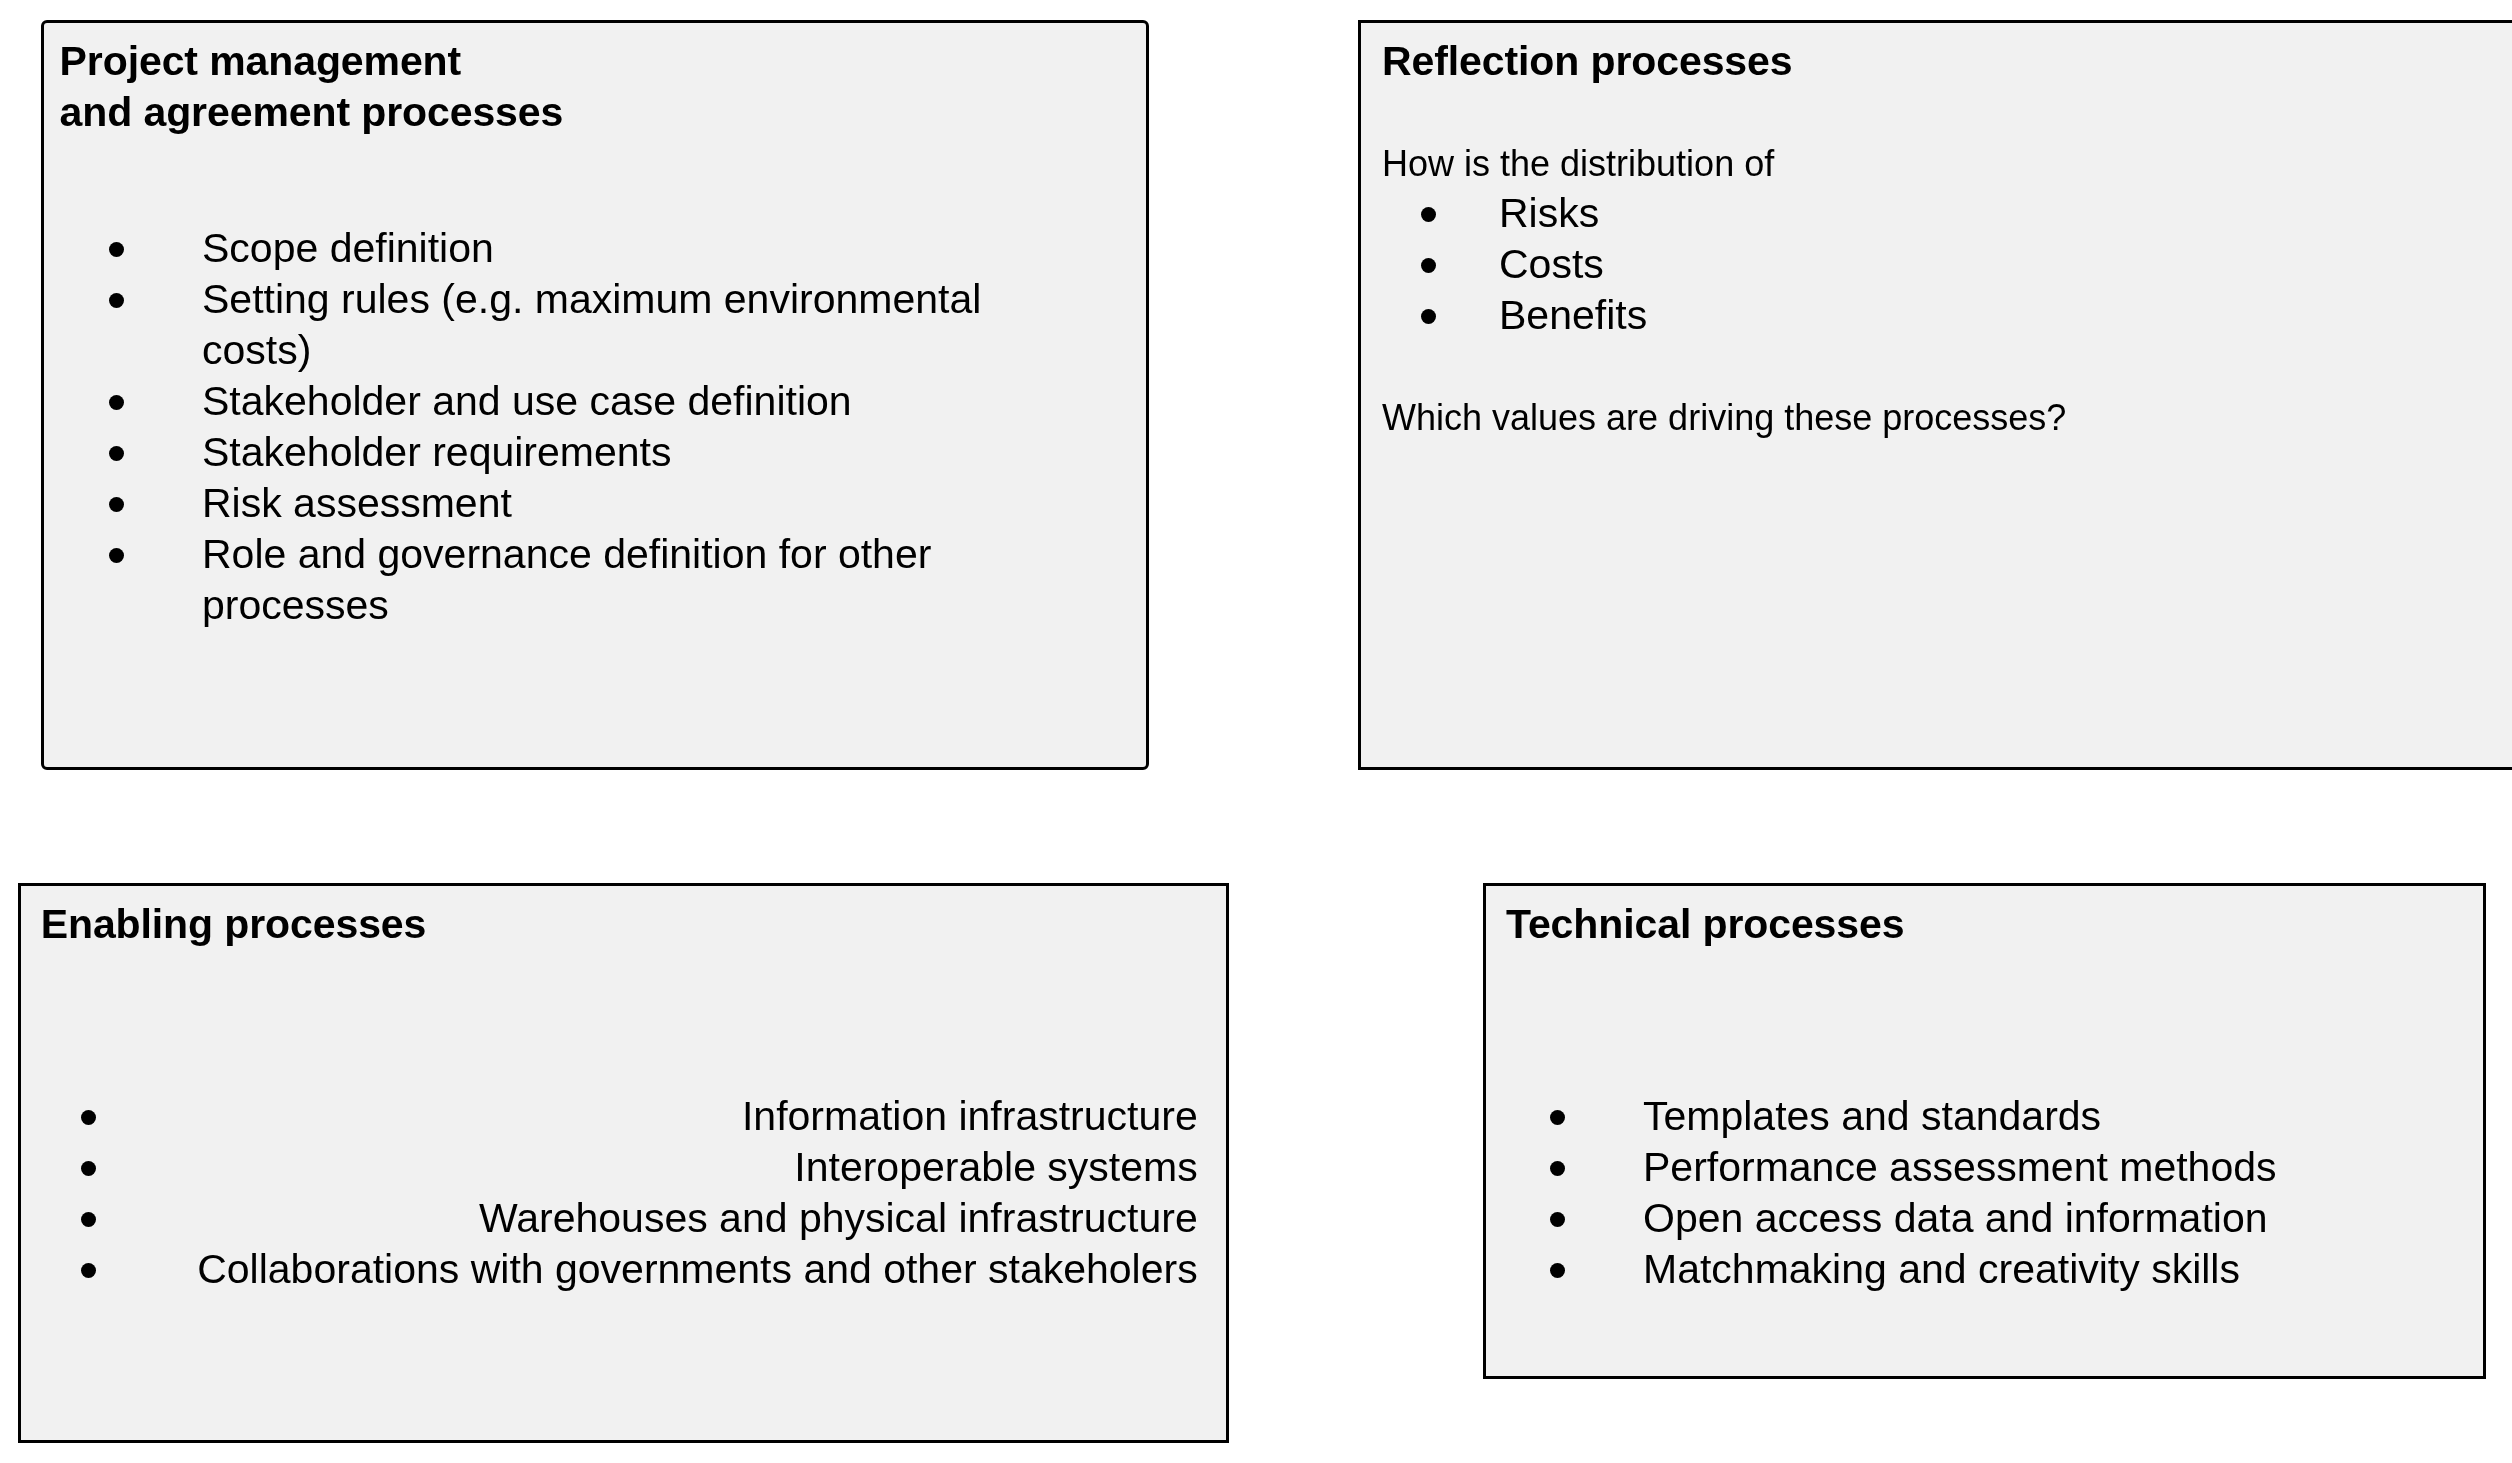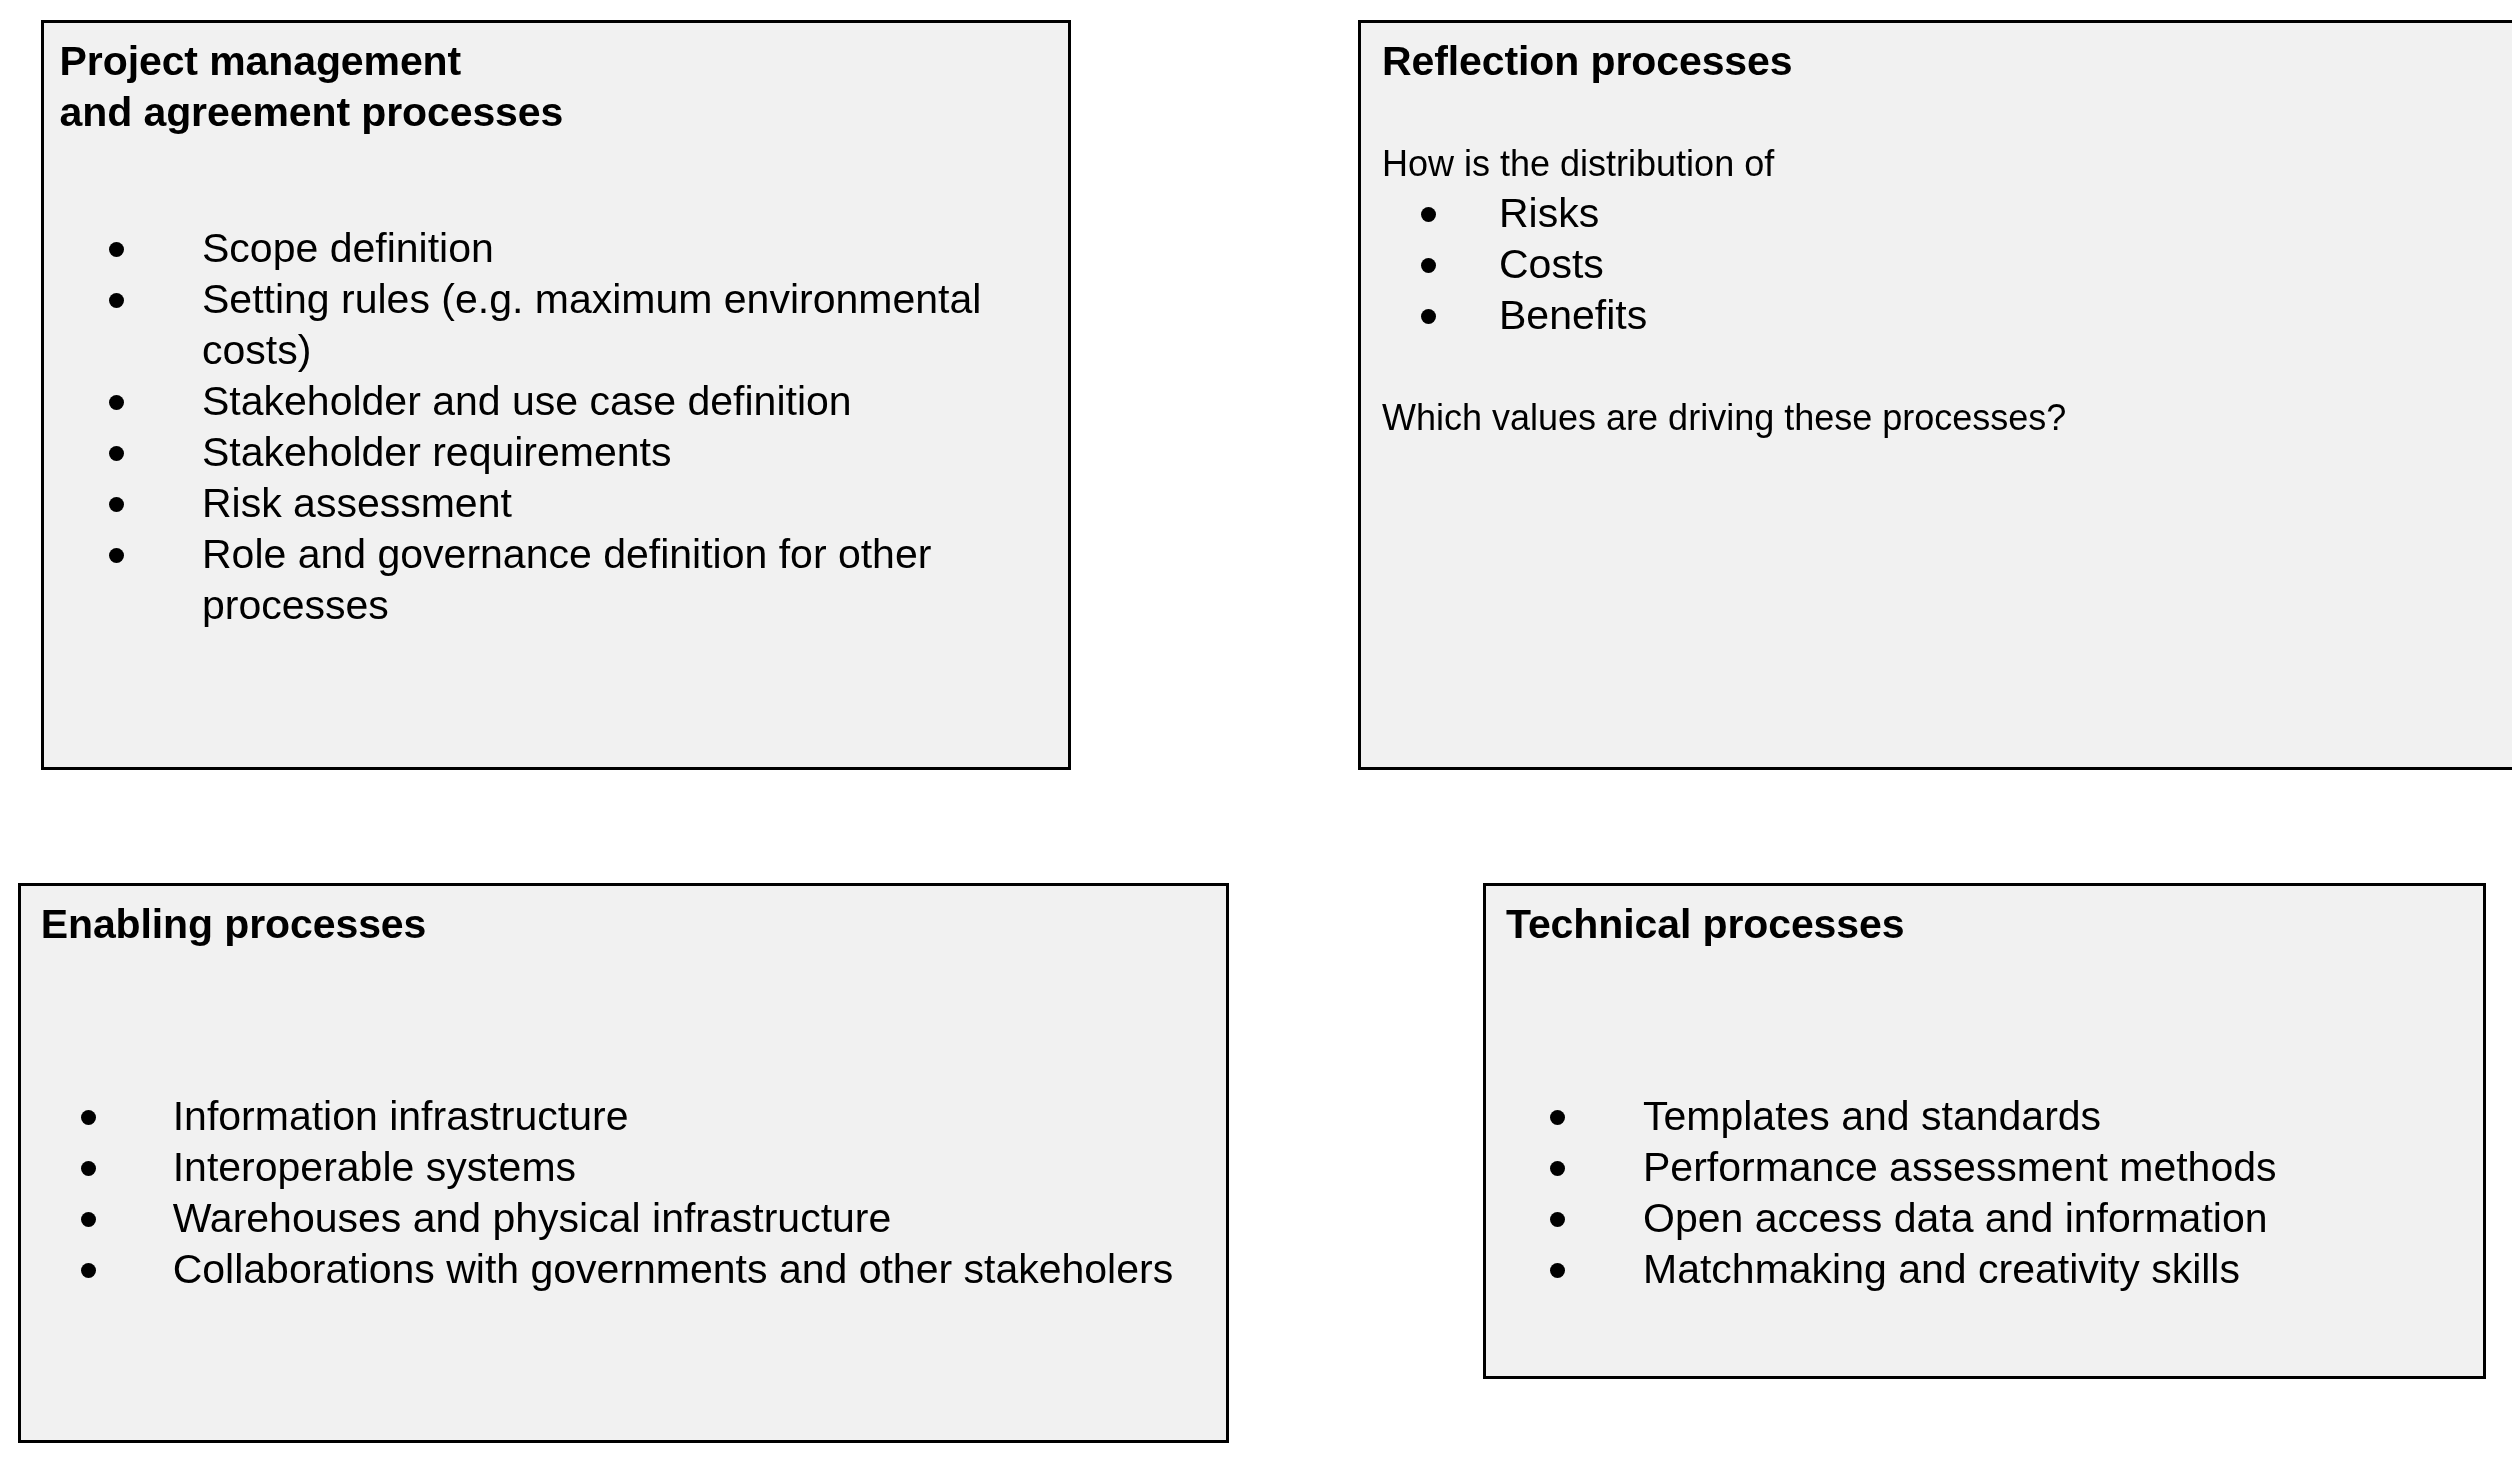--- a/index.html
+++ b/index.html
@@ -22,21 +22,21 @@
   }
 
   .box {
     position: absolute;
     background: #f1f1f1;
     border: 3.5px solid #000000;
     box-sizing: border-box;
   }
 
   
-  #box-project-management { left: 41px;   top: 20px;   width: 1030px; height: 750px; }
+  #box-project-management { left: 41px;   top: 20px;   width: 1108px; height: 750px; border-radius: 6px; }
   #box-reflection         { left: 1358px; top: 20px;   width: 1236px; height: 750px; }
   #box-enabling           { left: 17.7px;   top: 883px; width: 1211px; height: 560px;  }
   #box-technical          { left: 1483px; top: 883px; width: 1003px; height: 496px; padding-left: 24px;  }
 
   .box-inner {
     position: absolute;
     inset: 0;
   }
 
   .box-title {
@@ -89,21 +89,21 @@
 
   #box-reflection .box-title { left: 21px; top: 12.7px; }
   #box-reflection .lead-text.lead-a { left: 21px; top: 115px; }
   #box-reflection .bullet-list.list-a { left: 60px; top: 165px; width: 1025px; }
   #box-reflection .lead-text.lead-b { left: 21px; top: 369px; }
   #box-reflection .bullet-list.list-b { left: 60px; top: 420px; width: 1025px; }
   #box-reflection .bullet-text { margin-left: 78px; }
 
   #box-enabling .box-title { left: 20px; top: 12.7px; }
   #box-enabling .bullet-list { left: 60px; top: 205px; width: 1117px; }
-  #box-enabling .bullet-text { margin-left: 92px; }
+  #box-enabling .bullet-text { margin-left: 92px; text-align: right; }
 
   #box-technical .box-title { left: 20px; top: 12.7px; }
   #box-technical .bullet-list { left: 64px; top: 205px; width: 912px; }
   #box-technical .bullet-text { margin-left: 93px; }
 </style>
 </head>
 <body>
 
 <div class="canvas">
 

